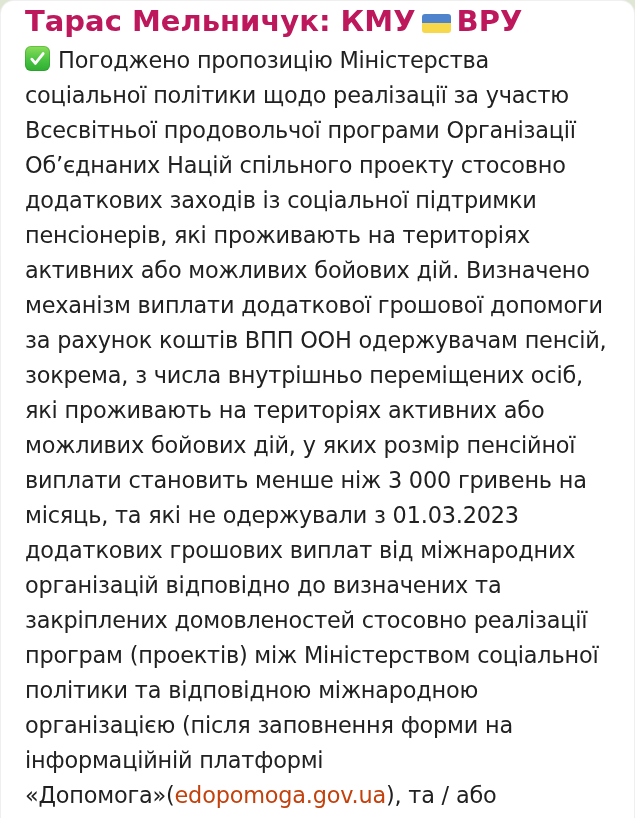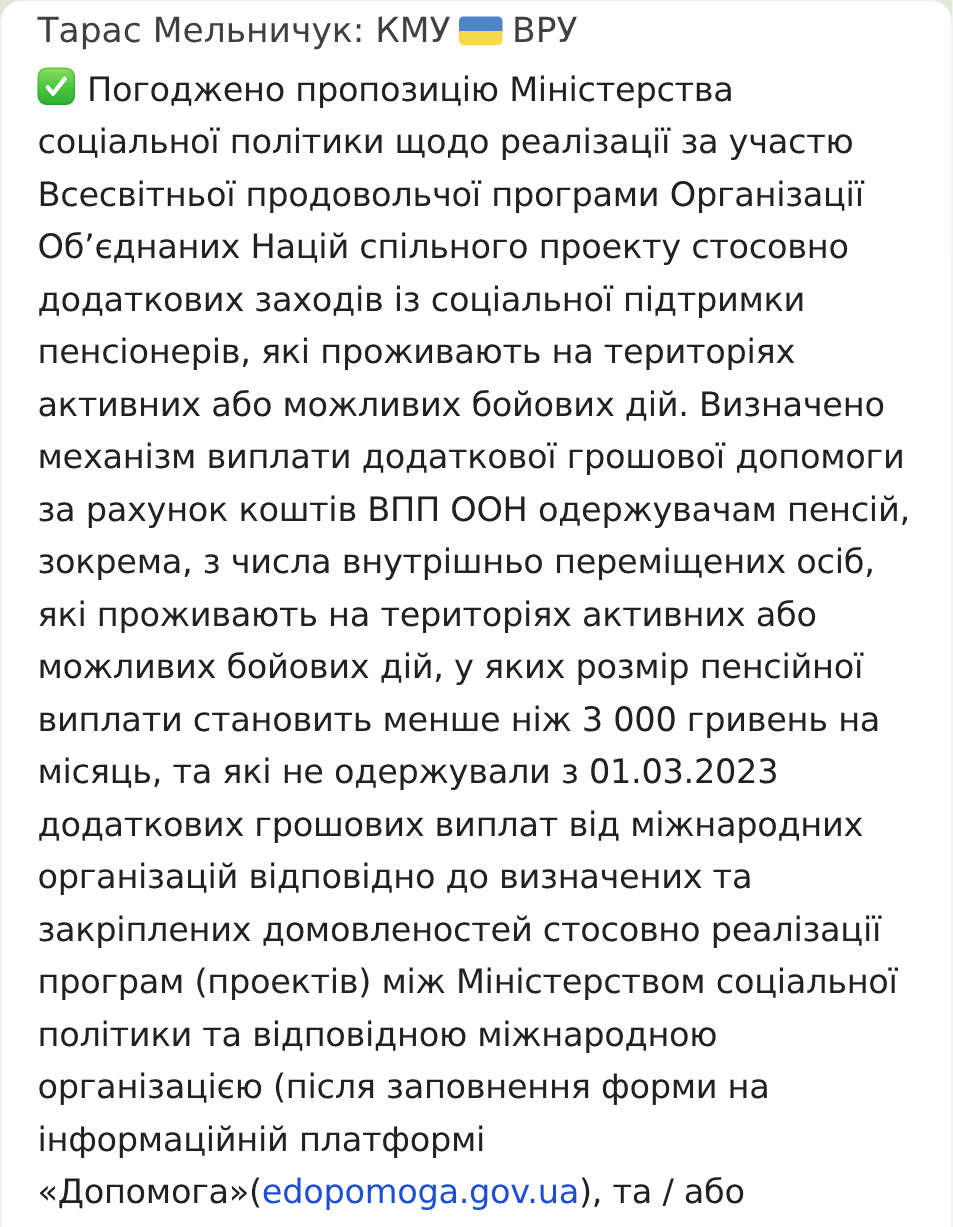--- a/index.html
+++ b/index.html
@@ -15,23 +15,23 @@
   .message-bubble {
     width: 635px;
     height: 818px;
     background: #ffffff;
     border-radius: 14px 14px 0 0;
     border: 1px solid rgba(0,0,0,0.06);
     border-bottom: none;
     padding: 4px 22px 18px 24px;
   }
   .message-header {
-    font-size: 23px;
-    font-weight: normal;
-    color: #404040;
+    font-size: 29px;
+    font-weight: bold;
+    color: #be185d;
     line-height: 32px;
     white-space: nowrap;
     cursor: pointer;
   }
   .flag-icon {
     display: inline-block;
     width: 29px;
     height: 19px;
     border-radius: 3px;
     background: linear-gradient(to bottom, #4f83cb 0%, #4f83cb 50%, #f7d84b 50%, #f7d84b 100%);
@@ -54,21 +54,21 @@
     box-shadow: inset 0 0 0 1px rgba(30,140,30,0.35);
     vertical-align: -3px;
     margin-right: 8px;
     text-align: center;
   }
   .check-icon svg {
     display: block;
     margin: 4px auto 0 auto;
   }
   .inline-link {
-    color: #1d4ed8;
+    color: #c2410c;
     text-decoration: none;
     cursor: pointer;
   }
 </style>
 </head>
 <body>
 
 <div class="message-bubble">
 
   <div class="message-header">

